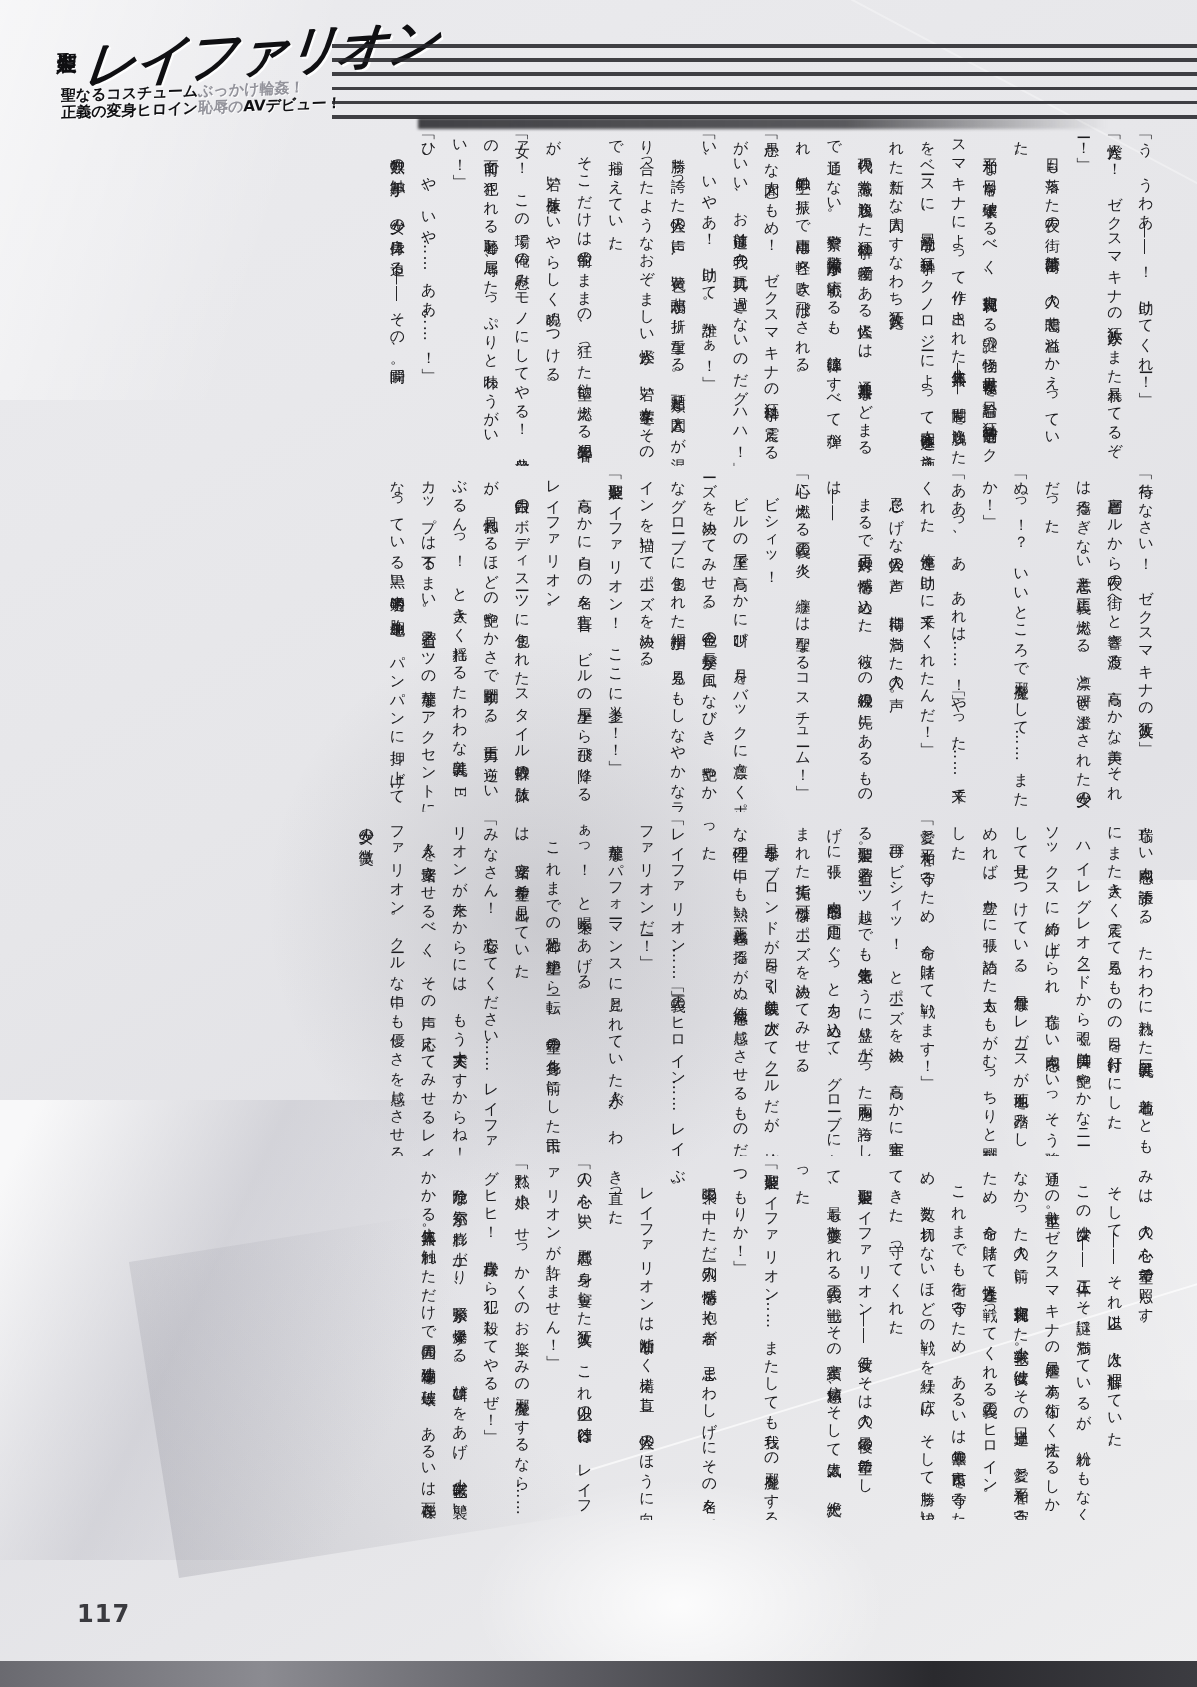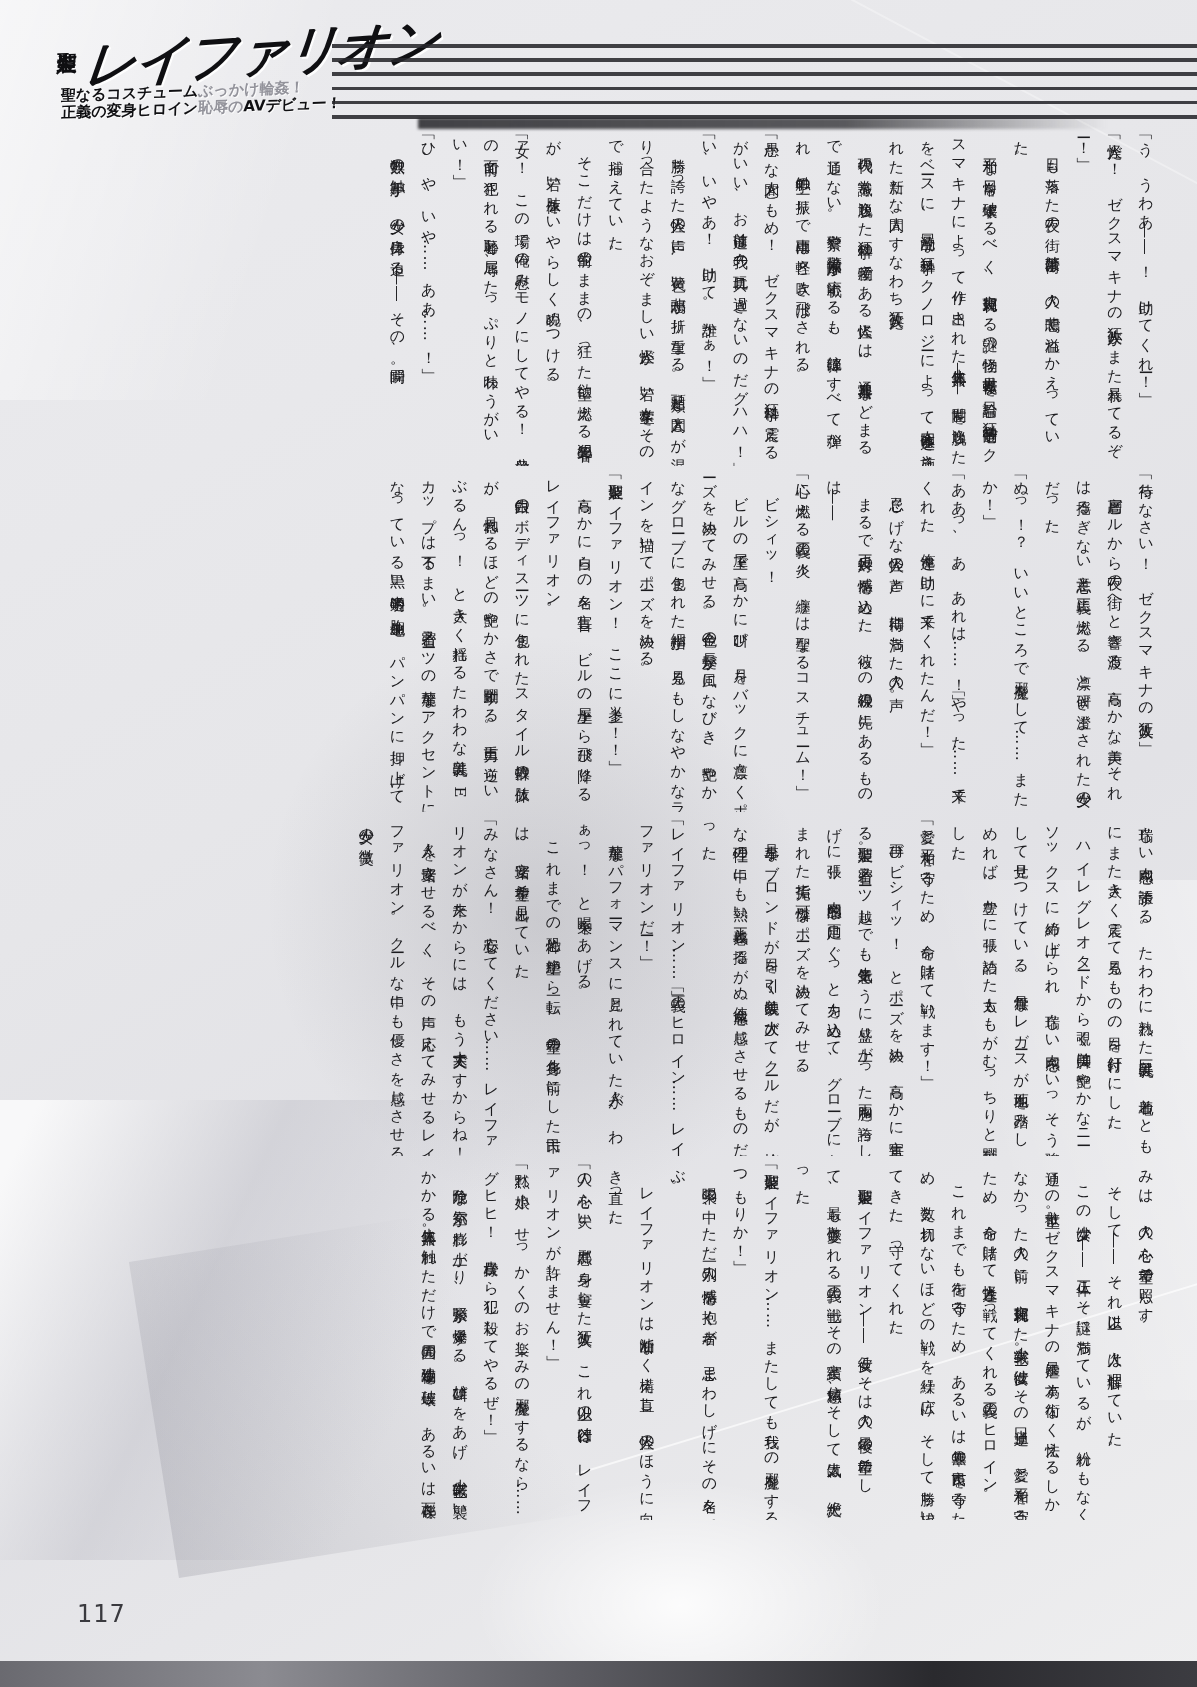--- a/index.html
+++ b/index.html
@@ -49,21 +49,21 @@
     white-space:pre-line;overflow:hidden;
     font-size:15px;line-height:2.08;letter-spacing:.1em;color:#1b1b1e;
   }
   .band1{top:130px;height:336px;}
   .band2{top:470px;height:342px;}
   .band3{top:816px;height:340px;}
   .band4{top:1160px;height:360px;}
 
   .page-number{position:absolute;left:77px;top:1600px;font-size:24px;
     font-family:"DejaVu Sans","Liberation Sans",sans-serif;
-    color:#3a3a3f;letter-spacing:1px;}
+    color:#3a3a3f;letter-spacing:1px;font-weight:bold;}
   .bottom-bar{position:absolute;left:0;right:0;bottom:0;height:26px;
     background:linear-gradient(90deg,#6a6a70 0%,#8b8b91 22%,#5c5c62 48%,#2a2a2e 78%,#3c3c41 100%);}
 </style>
 </head>
 <body>
 
 <div class="page">
 
   <div class="bg-shape sheen-top-left"></div>
   <div class="bg-shape mid-blob"></div>

